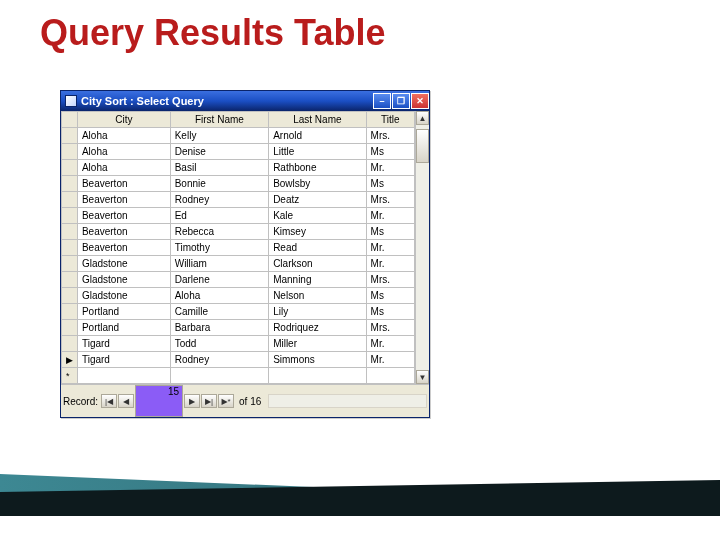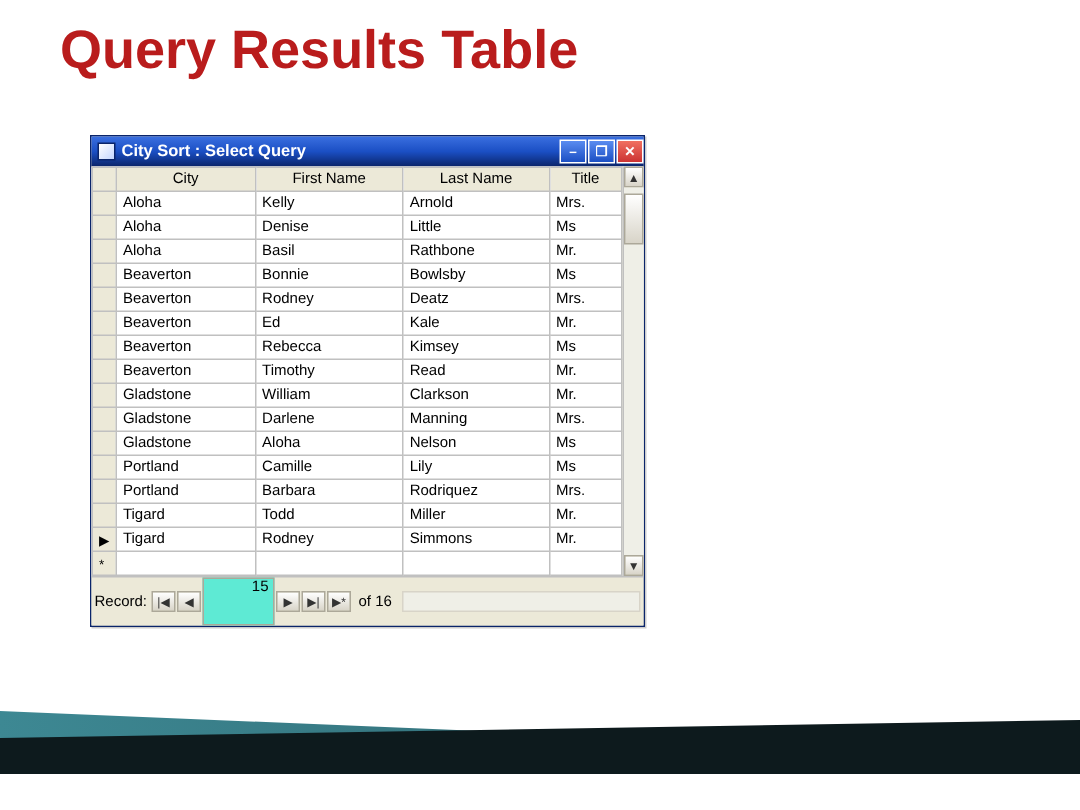--- a/index.html
+++ b/index.html
@@ -120,21 +120,21 @@
   .navbar .lbl { margin-right:2px; }
   .navbtn {
     width:16px;height:14px;
     background:linear-gradient(to bottom,#fff,#d8d4c8);
     border:1px solid #aca899;
     display:flex;align-items:center;justify-content:center;
     font-size:8px; color:#333;
   }
   .recbox {
     width:48px;height:32px;
-    background:#5eead4;
+    background:#8b5cf6;
     border:1px solid #aca899;
     text-align:right;
     padding:0 3px;
     font-size:10px;
     line-height:12px;
   }
   .oftxt { margin-left:4px; }
   .hscroll {
     flex:1;
     height:14px;

